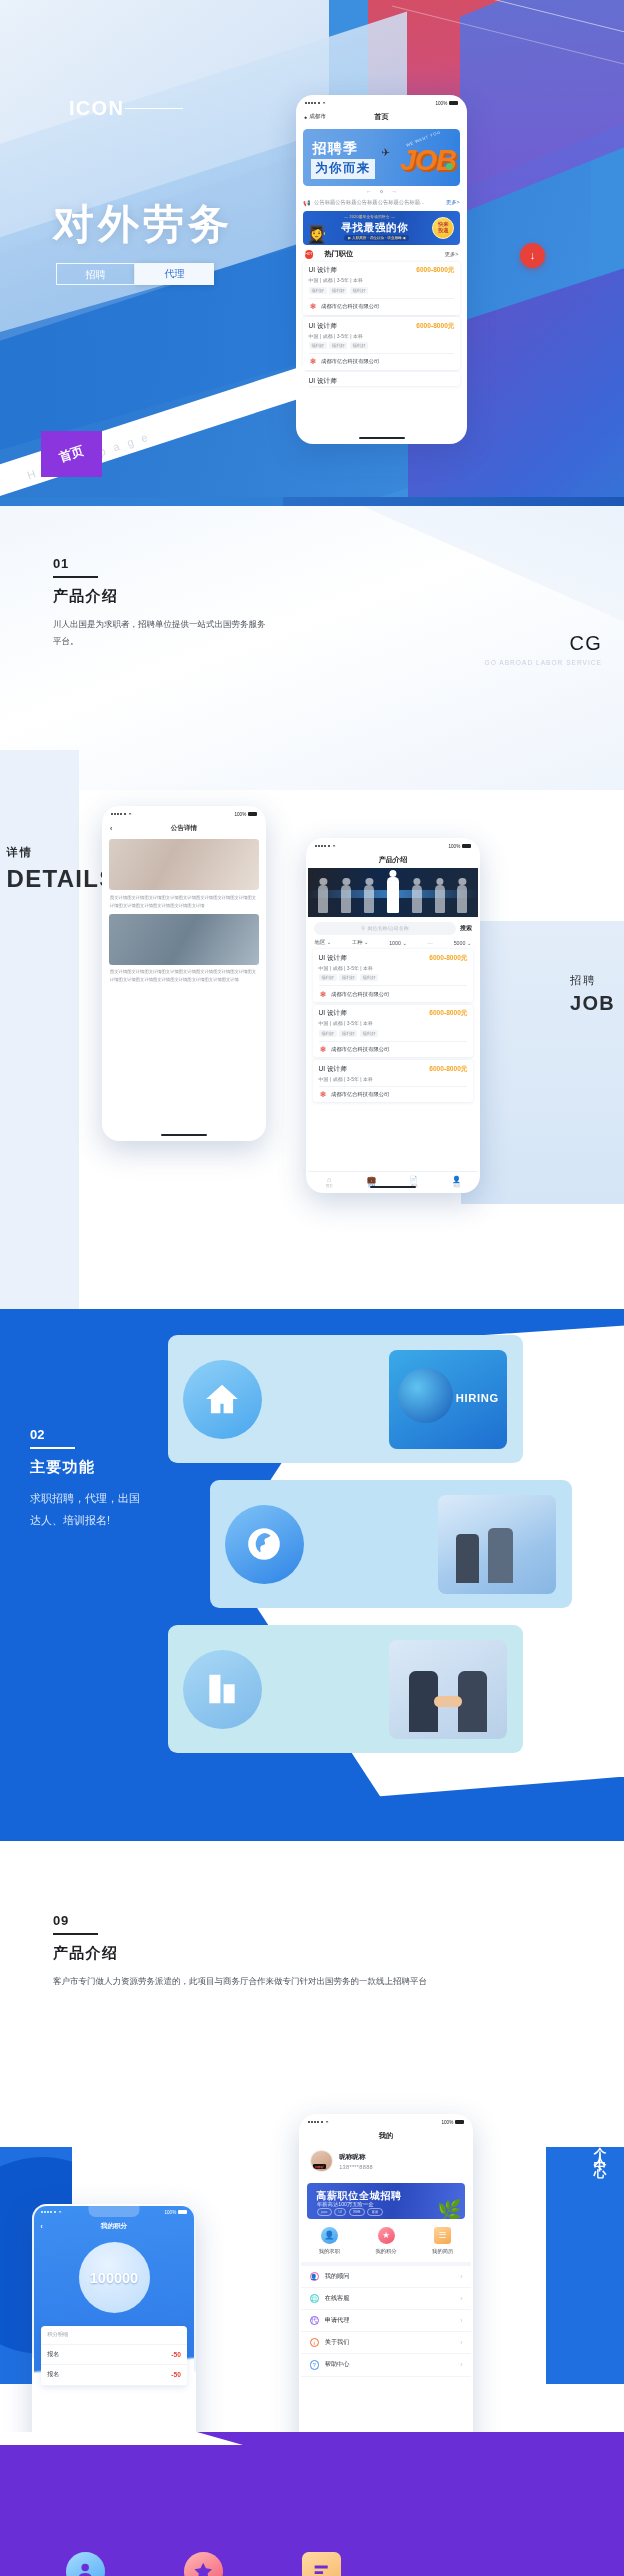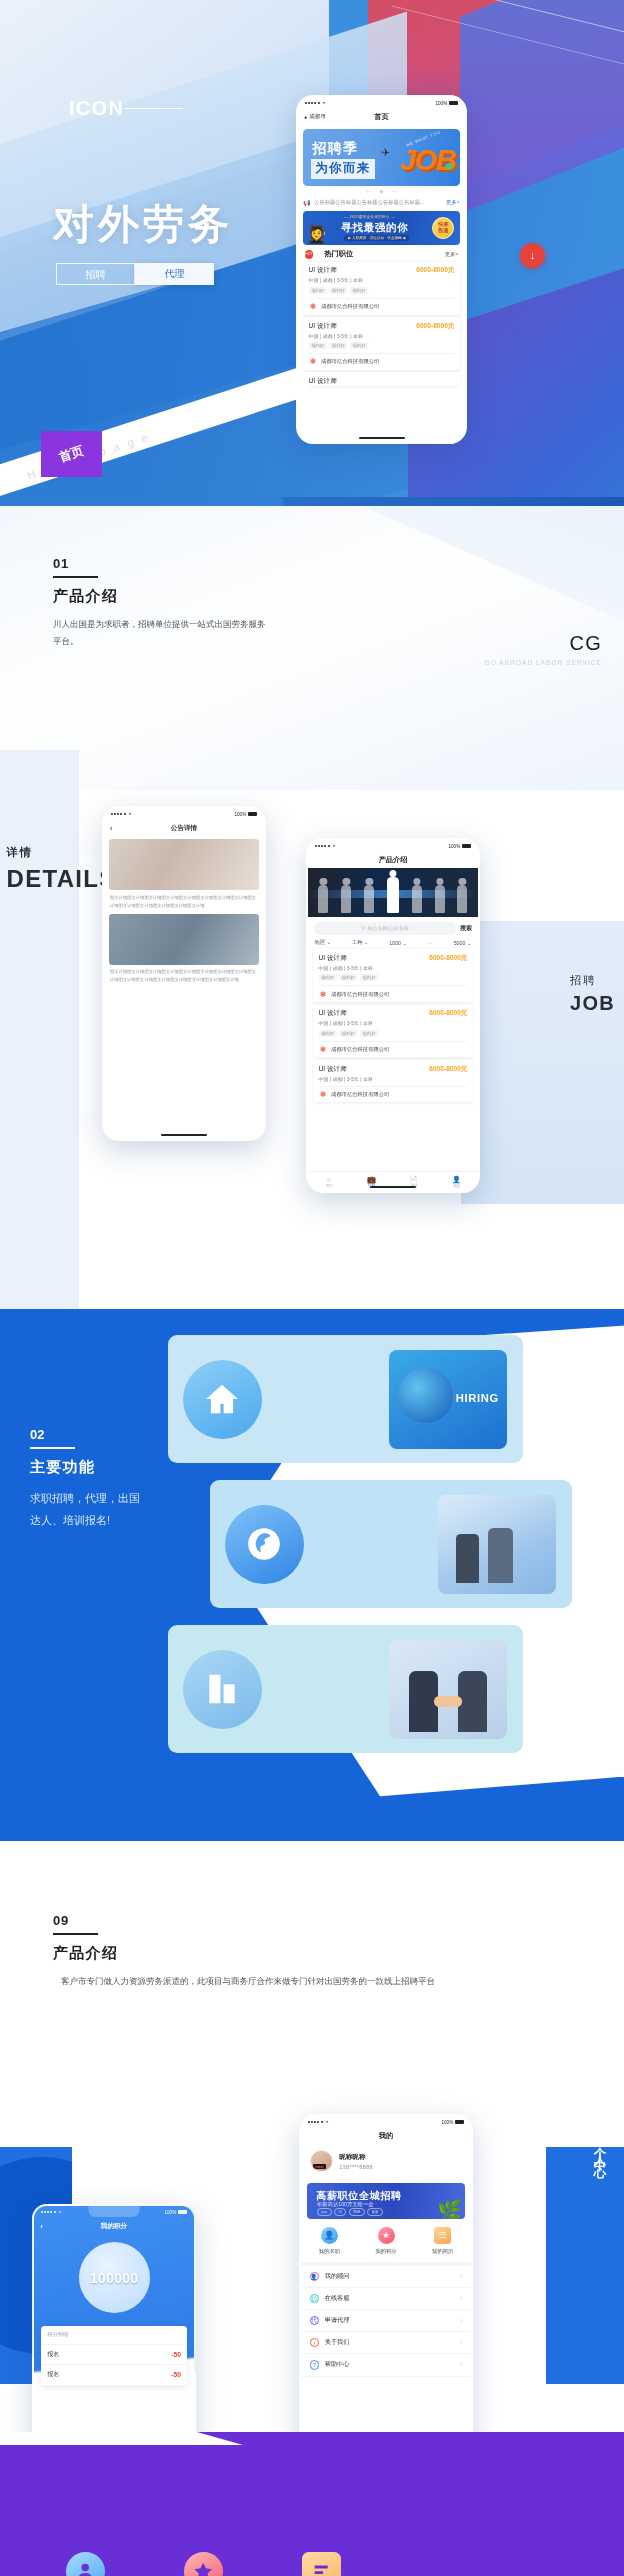--- a/index.html
+++ b/index.html
@@ -662,21 +662,21 @@
       <div class="h">主要功能</div>
       <div class="p">求职招聘，代理，出国达人、培训报名!</div>
     </div>
   </section>
 
   <section class="sec03">
     <div class="num-block" style="left:53px; top:72px;">
       <div class="n">09</div>
       <div class="rule"></div>
       <div class="h">产品介绍</div>
-      <div class="p" style="max-width:474px;margin-left:8px;">客户市专门做人力资源劳务派遣的，此项目与商务厅合作来做专门针对出国劳务的一款线上招聘平台</div>
+      <div class="p" style="max-width:474px;">客户市专门做人力资源劳务派遣的，此项目与商务厅合作来做专门针对出国劳务的一款线上招聘平台</div>
     </div>
   </section>
 
   <section class="secPer">
     <div class="bgBlue"></div>
     <div class="circle"></div>
     <div class="whiteBar"></div>
   </section>
   <div class="per-label">个人中心</div>
 

